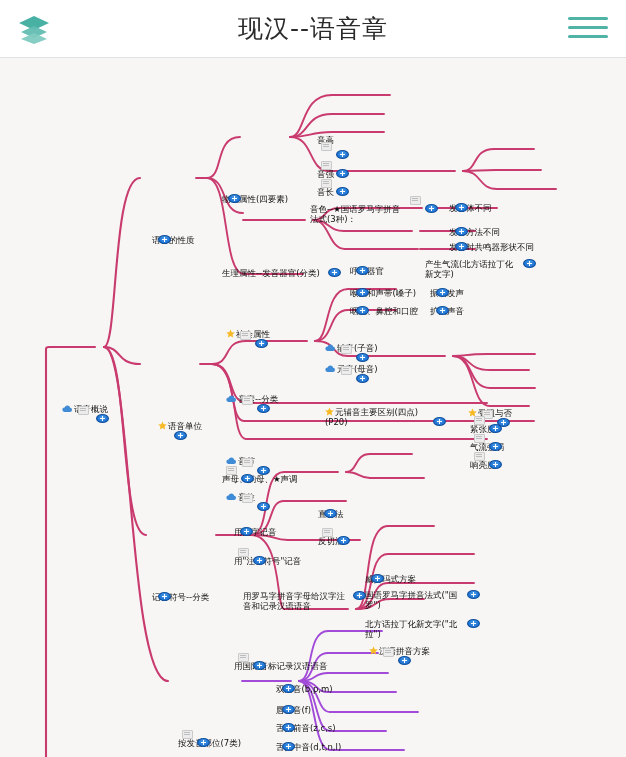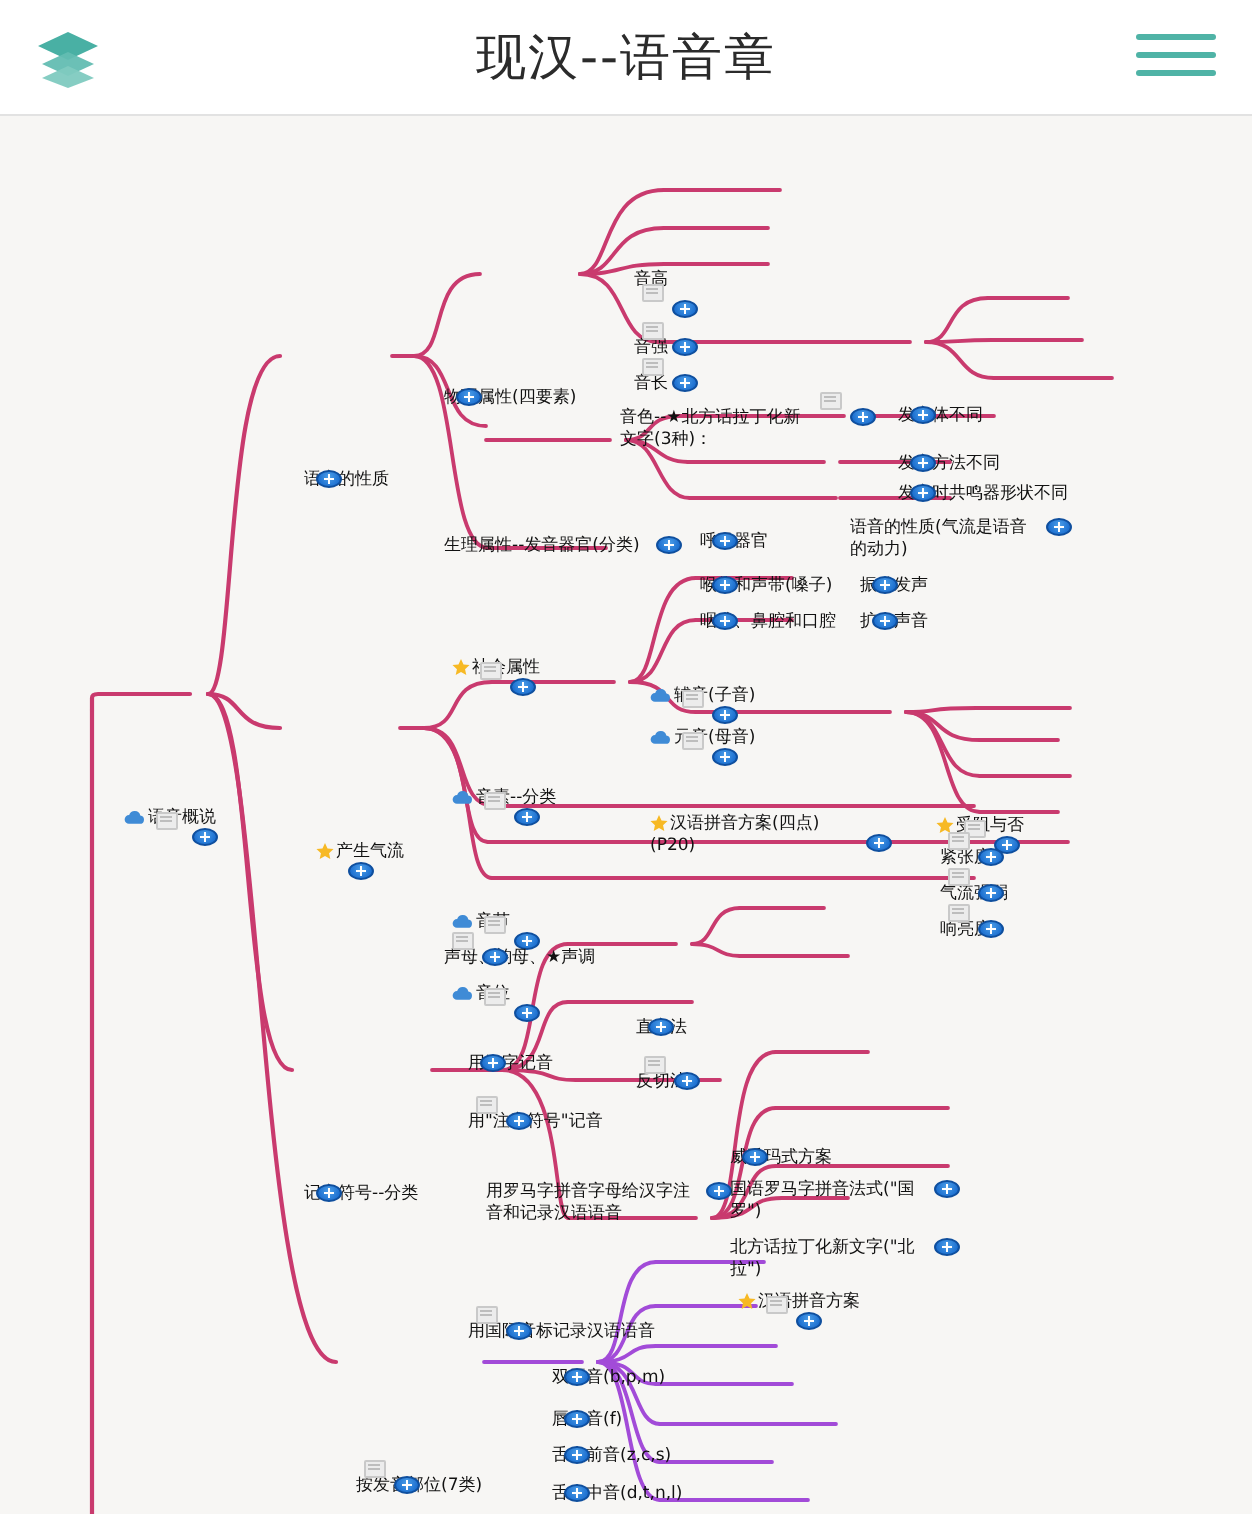--- a/index.html
+++ b/index.html
@@ -231,70 +231,70 @@
       <div class="plus" style="left: 228px; top: 136px;"></div>
       <div class="node" style="left: 317px; top: 78px;"><span class="txt">音高</span></div>
       <div class="note" style="left: 321px; top: 84px;"></div>
       <div class="plus" style="left: 336px; top: 92px;"></div>
       <div class="node" style="left: 317px; top: 112px;"><span class="txt">音强</span></div>
       <div class="note" style="left: 321px; top: 103px;"></div>
       <div class="plus" style="left: 336px; top: 111px;"></div>
       <div class="node" style="left: 317px; top: 130px;"><span class="txt">音长</span></div>
       <div class="note" style="left: 321px; top: 121px;"></div>
       <div class="plus" style="left: 336px; top: 129px;"></div>
-      <div class="node wrap" style="left: 310px; top: 147px; width: 96px;"><span class="txt">音色--★北方话拉丁化新文字(3种)：</span></div>
+      <div class="node wrap" style="left: 310px; top: 147px; width: 96px;"><span class="txt">音色--★国语罗马字拼音法式(3种)：</span></div>
       <div class="note" style="left: 410px; top: 138px;"></div>
       <div class="plus" style="left: 425px; top: 146px;"></div>
       <div class="node" style="left: 449px; top: 146px;"><span class="txt">发音体不同</span></div>
       <div class="plus" style="left: 455px; top: 145px;"></div>
       <div class="node" style="left: 449px; top: 170px;"><span class="txt">发音方法不同</span></div>
       <div class="plus" style="left: 455px; top: 169px;"></div>
       <div class="node" style="left: 449px; top: 185px;"><span class="txt">发音时共鸣器形状不同</span></div>
       <div class="plus" style="left: 455px; top: 184px;"></div>
       <div class="node wrap" style="left: 222px; top: 211px; width: 100px;"><span class="txt">生理属性--发音器官(分类)</span></div>
       <div class="plus" style="left: 328px; top: 210px;"></div>
       <div class="node" style="left: 350px; top: 209px;"><span class="txt">呼吸器官</span></div>
       <div class="plus" style="left: 356px; top: 208px;"></div>
-      <div class="node wrap" style="left: 425px; top: 202px; width: 92px;"><span class="txt">语音的性质(气流是语音的动力)</span></div>
+      <div class="node wrap" style="left: 425px; top: 202px; width: 92px;"><span class="txt">产生气流(北方话拉丁化新文字)</span></div>
       <div class="plus" style="left: 523px; top: 201px;"></div>
       <div class="node" style="left: 350px; top: 231px;"><span class="txt">喉头和声带(嗓子)</span></div>
       <div class="plus" style="left: 356px; top: 230px;"></div>
       <div class="node" style="left: 430px; top: 231px;"><span class="txt">振动发声</span></div>
       <div class="plus" style="left: 436px; top: 230px;"></div>
       <div class="node" style="left: 350px; top: 249px;"><span class="txt">咽腔、鼻腔和口腔</span></div>
       <div class="plus" style="left: 356px; top: 248px;"></div>
       <div class="node" style="left: 430px; top: 249px;"><span class="txt">扩大声音</span></div>
       <div class="plus" style="left: 436px; top: 248px;"></div>
       <div class="node" style="left: 226px; top: 272px;"><span class="star"><svg viewBox="0 0 20 20" width="9" height="9">
             <polygon points="10,1 12.8,7.2 19.5,7.9 14.5,12.4 15.9,19 10,15.6 4.1,19 5.5,12.4 0.5,7.9 7.2,7.2" fill="#f7b924"></polygon>
           </svg></span><span class="txt">社会属性</span></div>
       <div class="note" style="left: 240px; top: 272.75px;"></div>
       <div class="plus" style="left: 255px; top: 280.75px;"></div>
       <div class="node" style="left: 158px; top: 364px;"><span class="star"><svg viewBox="0 0 20 20" width="9" height="9">
             <polygon points="10,1 12.8,7.2 19.5,7.9 14.5,12.4 15.9,19 10,15.6 4.1,19 5.5,12.4 0.5,7.9 7.2,7.2" fill="#f7b924"></polygon>
-          </svg></span><span class="txt">产生气流</span></div>
+          </svg></span><span class="txt">语音单位</span></div>
       <div class="plus" style="left: 174px; top: 372.75px;"></div>
       <div class="node" style="left: 226px; top: 337px;"><span class="cloud"><svg viewBox="0 0 24 16" width="10" height="8">
             <path d="M6 15h13a5 5 0 0 0 .6-9.96A7 7 0 0 0 6.2 4.4 5.3 5.3 0 0 0 6 15z" fill="#3f8bd6"></path>
           </svg></span><span class="txt">音素--分类</span></div>
       <div class="note" style="left: 242px; top: 337.75px;"></div>
       <div class="plus" style="left: 257px; top: 345.75px;"></div>
       <div class="node" style="left: 325px; top: 286px;"><span class="cloud"><svg viewBox="0 0 24 16" width="10" height="8">
             <path d="M6 15h13a5 5 0 0 0 .6-9.96A7 7 0 0 0 6.2 4.4 5.3 5.3 0 0 0 6 15z" fill="#3f8bd6"></path>
           </svg></span><span class="txt">辅音(子音)</span></div>
       <div class="note" style="left: 341px; top: 286.75px;"></div>
       <div class="plus" style="left: 356px; top: 294.75px;"></div>
       <div class="node" style="left: 325px; top: 307px;"><span class="cloud"><svg viewBox="0 0 24 16" width="10" height="8">
             <path d="M6 15h13a5 5 0 0 0 .6-9.96A7 7 0 0 0 6.2 4.4 5.3 5.3 0 0 0 6 15z" fill="#3f8bd6"></path>
           </svg></span><span class="txt">元音(母音)</span></div>
       <div class="note" style="left: 341px; top: 307.75px;"></div>
       <div class="plus" style="left: 356px; top: 315.75px;"></div>
       <div class="node wrap" style="left: 325px; top: 350px; width: 102px;"><span class="star"><svg viewBox="0 0 20 20" width="9" height="9">
             <polygon points="10,1 12.8,7.2 19.5,7.9 14.5,12.4 15.9,19 10,15.6 4.1,19 5.5,12.4 0.5,7.9 7.2,7.2" fill="#f7b924"></polygon>
-          </svg></span><span class="txt">汉语拼音方案(四点)(P20)</span></div>
+          </svg></span><span class="txt">元辅音主要区别(四点)(P20)</span></div>
       <div class="plus" style="left: 433px; top: 358.75px;"></div>
       <div class="node" style="left: 468px; top: 351px;"><span class="star"><svg viewBox="0 0 20 20" width="9" height="9">
             <polygon points="10,1 12.8,7.2 19.5,7.9 14.5,12.4 15.9,19 10,15.6 4.1,19 5.5,12.4 0.5,7.9 7.2,7.2" fill="#f7b924"></polygon>
           </svg></span><span class="txt">受阻与否</span></div>
       <div class="note" style="left: 482px; top: 351.75px;"></div>
       <div class="plus" style="left: 497px; top: 359.75px;"></div>
       <div class="node" style="left: 470px; top: 367px;"><span class="txt">紧张度</span></div>
       <div class="note" style="left: 474px; top: 358px;"></div>
       <div class="plus" style="left: 489px; top: 366px;"></div>
       <div class="node" style="left: 470px; top: 385px;"><span class="txt">气流强弱</span></div>

